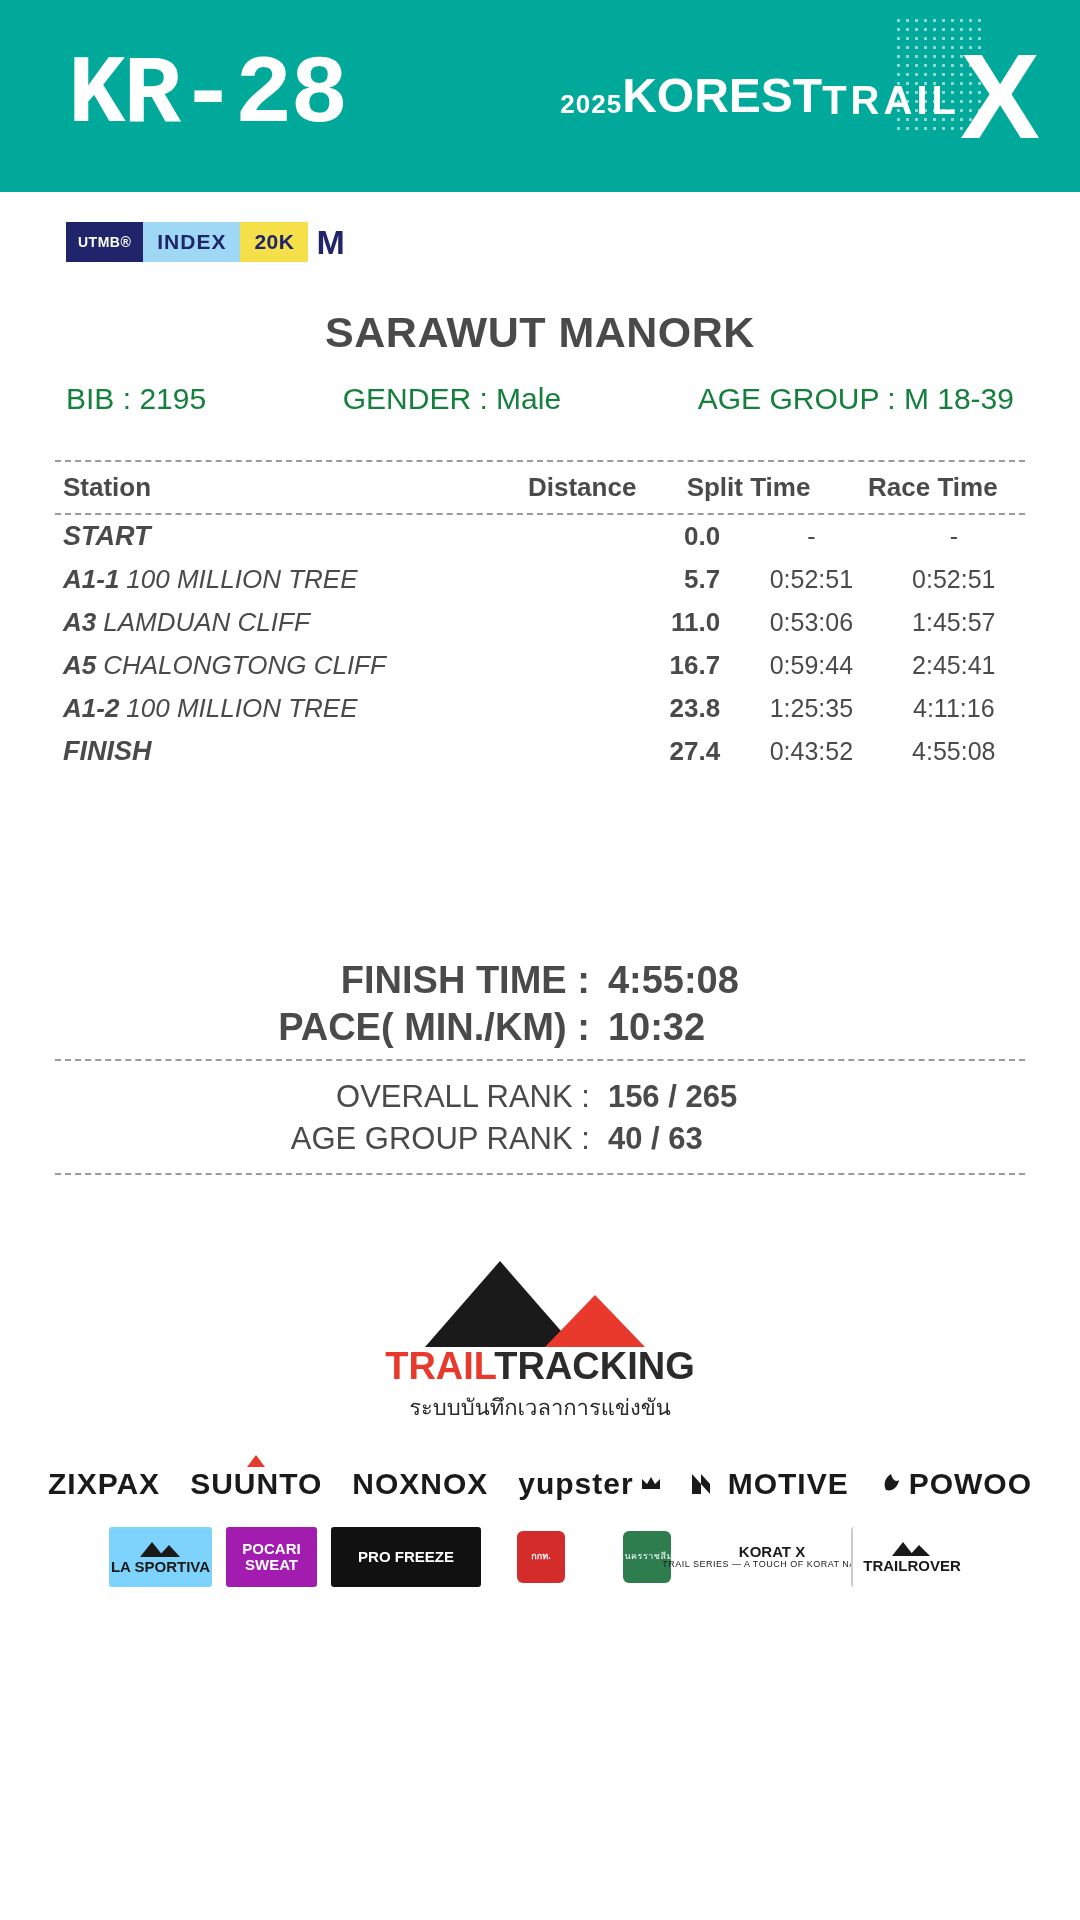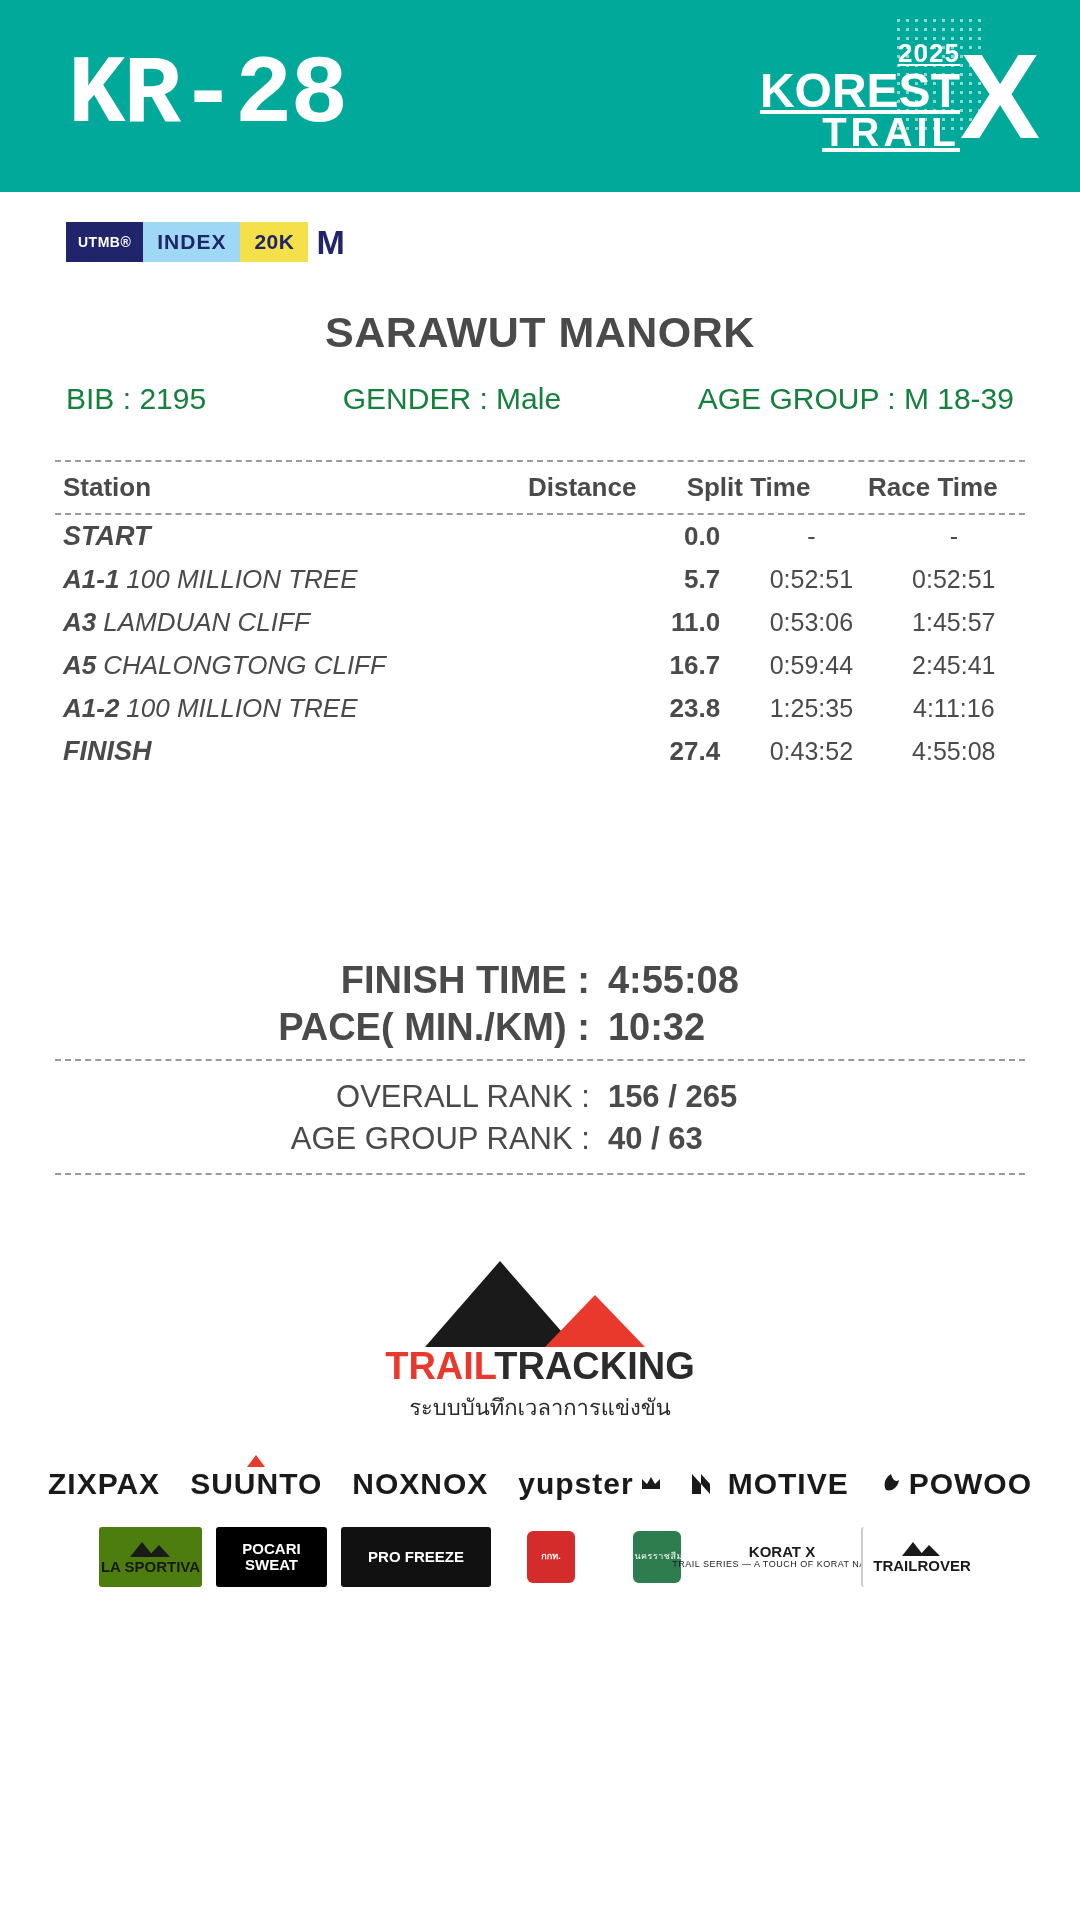--- a/index.html
+++ b/index.html
@@ -35,26 +35,24 @@
     margin-left: 13px;
   }
   .brand-block {
     display: flex;
     align-items: center;
     gap: 0px;
     position: relative;
   }
   .brand-text {
     display: flex;
-    flex-direction: column;
     align-items: flex-end;
     color: #ffffff;
     line-height: 0.95;
     padding-right: 6px;
-    text-decoration: underline;
   }
   .brand-year {
     font-size: 26px;
     font-weight: bold;
     letter-spacing: 1px;
     margin-bottom: 2px;
   }
   .brand-main {
     font-size: 48px;
     font-weight: bold;
@@ -286,22 +284,22 @@
     justify-content: center;
     font-size: 15px;
     font-weight: bold;
     color: #ffffff;
     border-radius: 3px;
     padding: 0 10px;
     white-space: nowrap;
     text-align: center;
     line-height: 1.1;
   }
-  .sp-sportiva { background: #4d7c0f; color: #1a1a1a; width: 103px; flex-direction: column;}
-  .sp-pocari { background: #000000; width: 111px; flex-direction: column;}
+  .sp-sportiva { background: #7dd3fc; color: #1a1a1a; width: 103px; flex-direction: column;}
+  .sp-pocari { background: #a21caf; width: 91px; flex-direction: column;}
   .sp-freeze { background: #111111; width: 150px; }
   .sp-thai1 { background: #ffffff; color: #1a1a1a; width: 92px; border: none; }
   .sp-thai2 { background: #ffffff; color: #1a1a1a; width: 92px; }
   .sp-korat { background: #ffffff; color: #1a1a1a; width: 130px; flex-direction: column; }
   .sp-rover { background: #ffffff; color: #1a1a1a; width: 120px; flex-direction: column; border-left: 2px solid #cccccc;}
   .mini { font-size: 9px; font-weight: normal; letter-spacing: 0.5px;}
   .emblem {
     width: 48px; height: 52px;
     border-radius: 6px;
     display: flex; align-items: center; justify-content: center;

